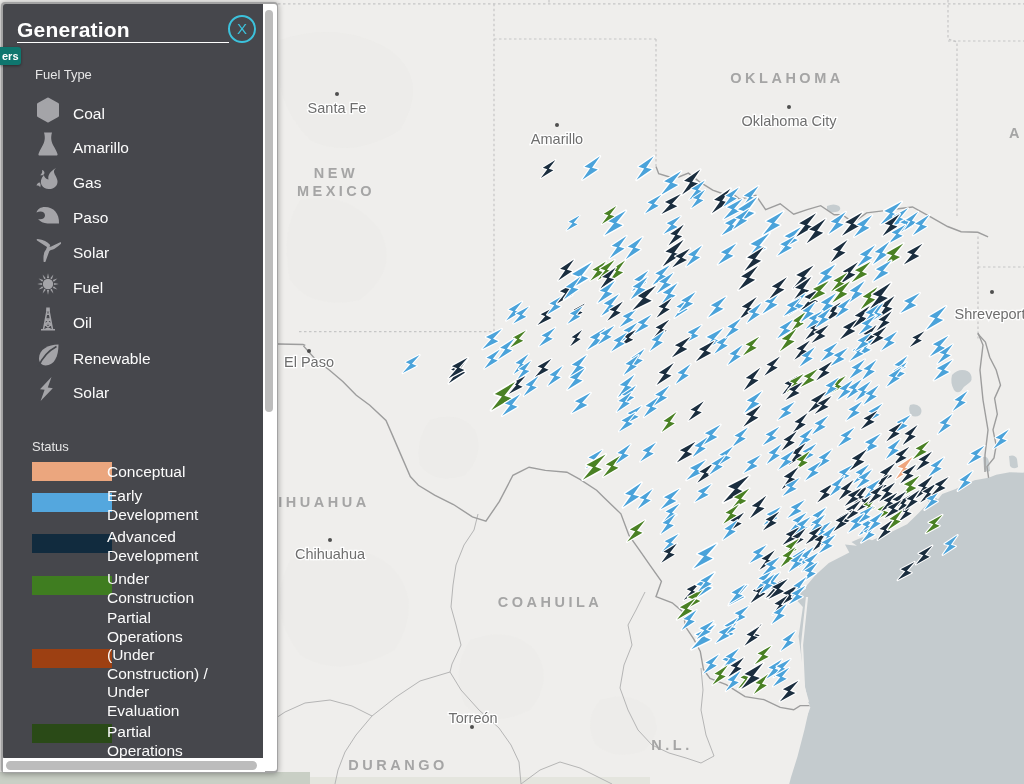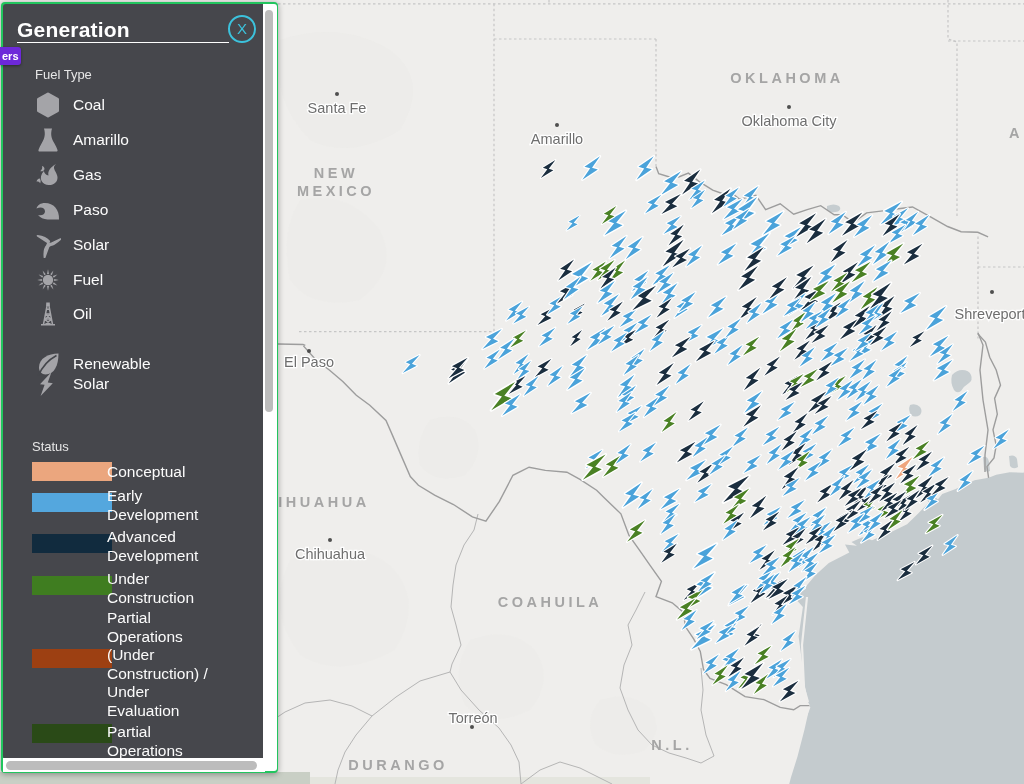--- a/index.html
+++ b/index.html
@@ -1,35 +1,35 @@
 <!DOCTYPE html>
 <html><head><meta charset="utf-8">
 <style>
 * { margin:0; padding:0; box-sizing:border-box; }
 html,body { width:1024px; height:784px; overflow:hidden; font-family:"Liberation Sans",sans-serif; background:#efeeec; }
 #stage { position:relative; width:1024px; height:784px; }
 #map { position:absolute; left:0; top:0; }
 .st { fill:#a5a5a5; font-weight:bold; font-size:14.5px; letter-spacing:3.5px; text-anchor:middle; }
 .ct { fill:#6e6e6e; font-size:14.5px; text-anchor:middle; paint-order:stroke; stroke:#ffffff; stroke-width:2.5px; }
-#panelwrap { position:absolute; left:1px; top:2px; width:277px; height:771px; background:#22c55e; border-radius:4px; box-shadow:0 1px 6px rgba(0,0,0,.35); }
+#panelwrap { position:absolute; left:1px; top:2px; width:277px; height:771px; background:#a3a3a3; border-radius:4px; box-shadow:0 1px 6px rgba(0,0,0,.35); }
 #panel { position:absolute; left:2px; top:2px; width:260px; height:755px; background:#46474c; border-radius:3px 0 0 3px; color:#f2f2f2; overflow:hidden; }
 #vtrack { position:absolute; right:1px; top:2px; width:14px; height:767px; background:#fff; border-radius:0 3px 3px 0; }
 #vthumb { position:absolute; left:264px; top:8px; width:8px; height:402px; background:#bcbcbc; border-radius:4px; }
 #htrack { position:absolute; left:2px; bottom:1px; width:262px; height:14px; background:#fff; }
 #hthumb { position:absolute; left:5px; top:759px; width:251px; height:9px; background:#bcbcbc; border-radius:4.5px; }
 h1 { position:absolute; left:14px; top:14px; font-size:21px; color:#fff; letter-spacing:0.2px; }
 #rule { position:absolute; left:14px; top:38px; width:212px; border-bottom:1.5px solid #fff; }
 #close { position:absolute; left:225px; top:11px; width:28px; height:28px; border:2px solid #3cc2dc; border-radius:50%; color:#3cc2dc; font-size:15px; text-align:center; line-height:24px; }
 .shead { position:absolute; font-size:13px; color:#e6e6e6; }
-.frow { position:absolute; left:32px; display:flex; align-items:center; height:35px; }
+.frow { position:absolute; left:32px; display:flex; align-items:flex-end; height:35px; }
 .frow span { font-size:15.5px; color:#fbfbfb; }
 .ficon { width:26px; height:26px; margin-right:12px; color:#a4a4a8; fill:#a4a4a8; }
 .sw { position:absolute; left:29px; width:80px; height:18.5px; }
 .slbl { position:absolute; left:104px; font-size:15.5px; line-height:18.5px; color:#fbfbfb; }
-#tooltip { position:absolute; left:0; top:47px; width:21px; height:18px; background:#6d28d9; color:#fff; font-size:11px; font-weight:bold; line-height:18px; border-radius:0 3px 3px 0; box-shadow:0 1px 3px rgba(0,0,0,.4); padding-left:2px; overflow:hidden; z-index:5; }
+#tooltip { position:absolute; left:0; top:47px; width:21px; height:18px; background:#0f766e; color:#fff; font-size:11px; font-weight:bold; line-height:18px; border-radius:0 3px 3px 0; box-shadow:0 1px 3px rgba(0,0,0,.4); padding-left:2px; overflow:hidden; z-index:5; }
 </style></head>
 <body>
 <div id="stage">
 <svg id="map" width="1024" height="784" viewBox="0 0 1024 784">
 <defs>
 <path id="bolt" d="M6.0 -12.5 L-6.3 0.1 L-0.7 0.5 L-5.7 12.5 L6.6 0.0 L0.9 -0.5 Z" stroke="#fff" stroke-width="2.4" paint-order="stroke" stroke-linejoin="round"></path>
 </defs>
 <rect width="1024" height="784" fill="#efeeec"></rect>
 <path d="M280 40 q60 -20 110 10 q40 30 10 80 q-50 30 -90 10 q-40 -40 -30 -100 Z" fill="#e9e7e4" opacity="0.25"></path>
       <path d="M300 200 q50 -10 80 30 q20 40 -20 70 q-50 10 -70 -20 q-10 -50 10 -80 Z" fill="#e9e7e4" opacity="0.22"></path>
@@ -533,21 +533,21 @@
           </svg>
           <span>Fuel</span>
         </div>
 <div class="frow" style="top:292.9px">
           <svg viewBox="0 0 26 26" class="ficon">
             <path d="M8.5 23.5 L12.3 3.5 M17.5 23.5 L13.7 3.5 M9.6 18 h6.8 M10.5 13 h5 M11.3 8.2 h3.4 M9.6 18 l6 5.5 M16.4 18 l-6 5.5 M10.5 13 l5 5 M15.5 13 l-5 5 M6 23.8 h14" stroke="currentColor" stroke-width="1.5" fill="none"></path>
             <rect x="11.2" y="1.5" width="3.6" height="3.5"></rect>
           </svg>
           <span>Oil</span>
         </div>
-<div class="frow" style="top:342px">
+<div class="frow" style="top:329px">
           <svg viewBox="0 0 26 26" class="ficon">
             <path d="M23.5 2.5 C13 2.5 4 7.5 4 16.5 c0 3.8 2.8 7 6.5 7 C19.5 23.5 23.5 14 23.5 2.5 Z"></path>
             <path d="M3.5 24.5 C7.5 15 14 8.5 21.5 4.5" stroke="#45474c" stroke-width="1.6" fill="none"></path>
           </svg>
           <span>Renewable</span>
         </div>
 <div class="frow" style="top:362.7px">
           <svg viewBox="0 0 26 26" class="ficon">
             <path d="M16.5 1 L5 13.2 L9.6 13.8 L5.6 25 L17.8 12.2 L12.8 11.5 Z"></path>
           </svg>

